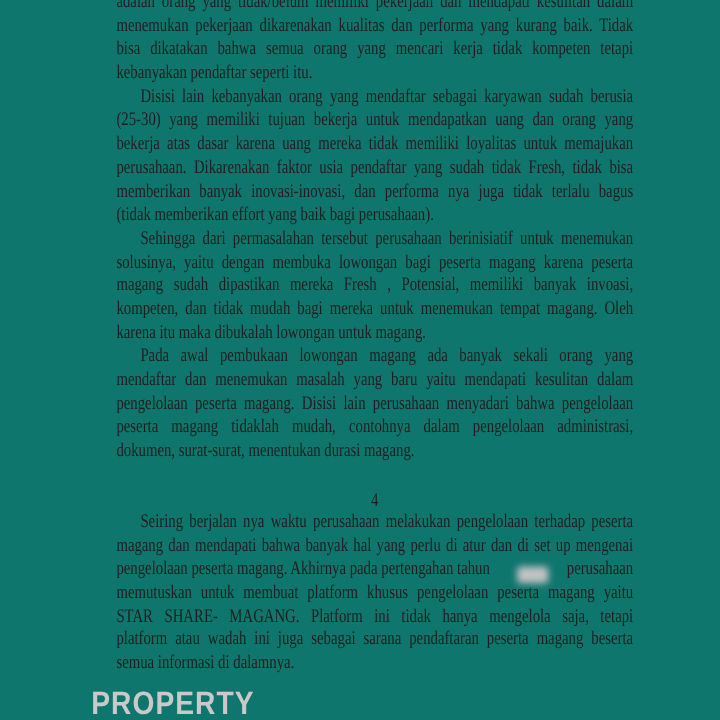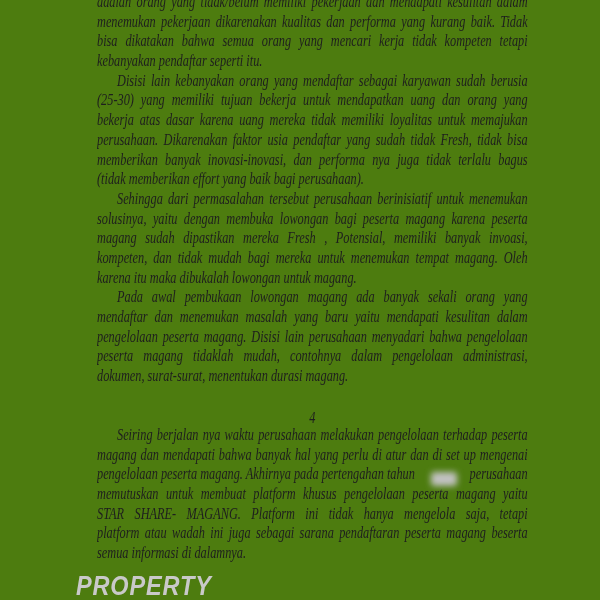--- a/index.html
+++ b/index.html
@@ -1,21 +1,20 @@
 <!DOCTYPE html>
 <html><head>
 <meta charset="utf-8">
 <style>
   html,body { margin:0; padding:0; background:#ffffff; }
   .page {
     position:relative; width:600px; height:600px;
-    background:#4d7c0f; overflow:hidden;
+    background:#0f766e; overflow:hidden;
     font-family:"Liberation Serif", serif;
     color:#1e1e1e;
-    font-style:italic;
   }
   .text-block {
     position:absolute; left:97px; top:-8px; width:560px;
     transform:scaleX(0.769); transform-origin:left top;
     font-size:16px;
     filter:blur(0.3px);
   }
   .para { margin:0; }
   .line {
     height:19.7px; line-height:19.7px;

